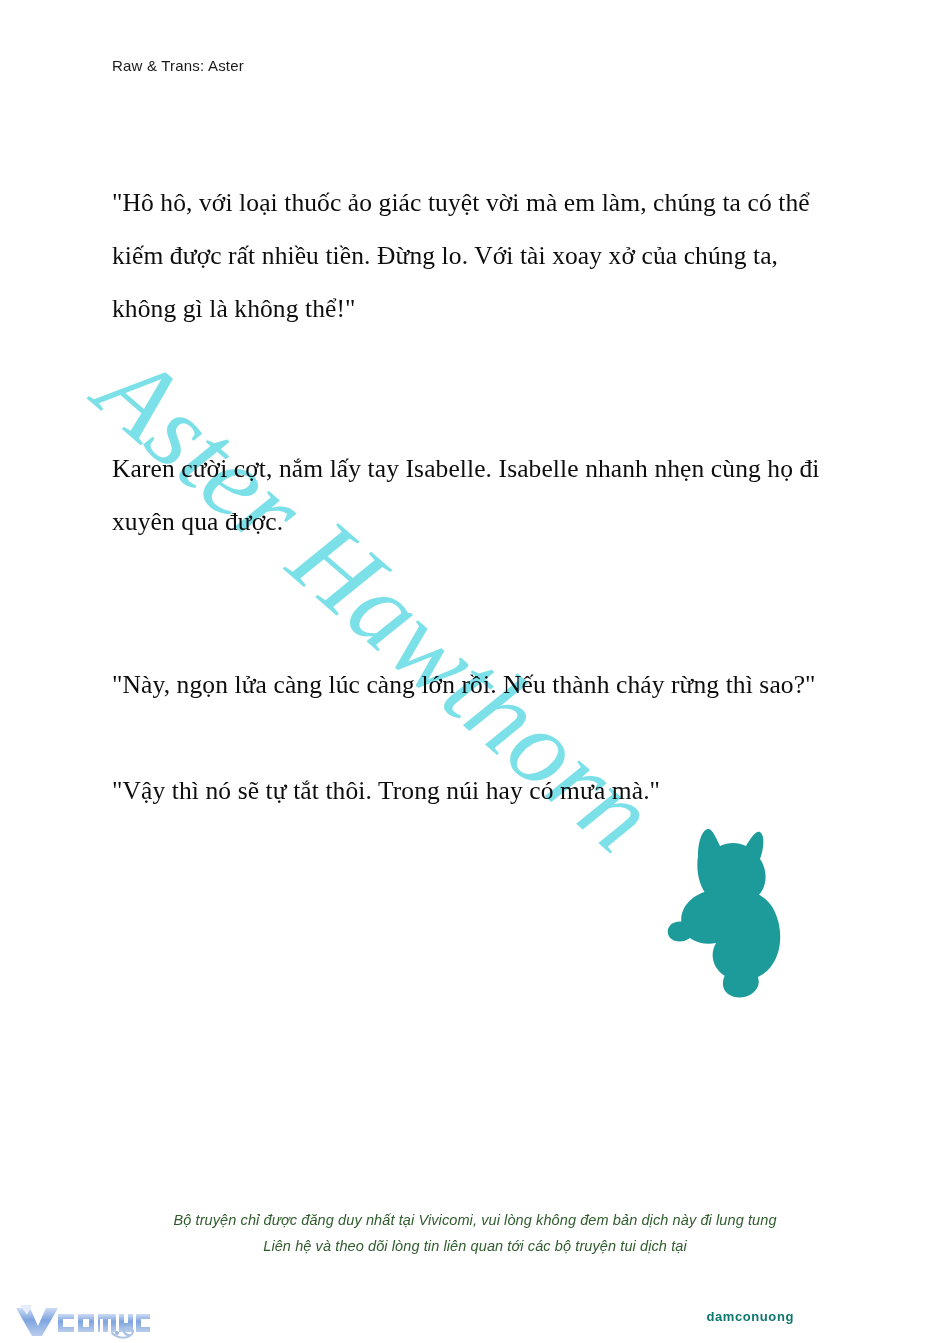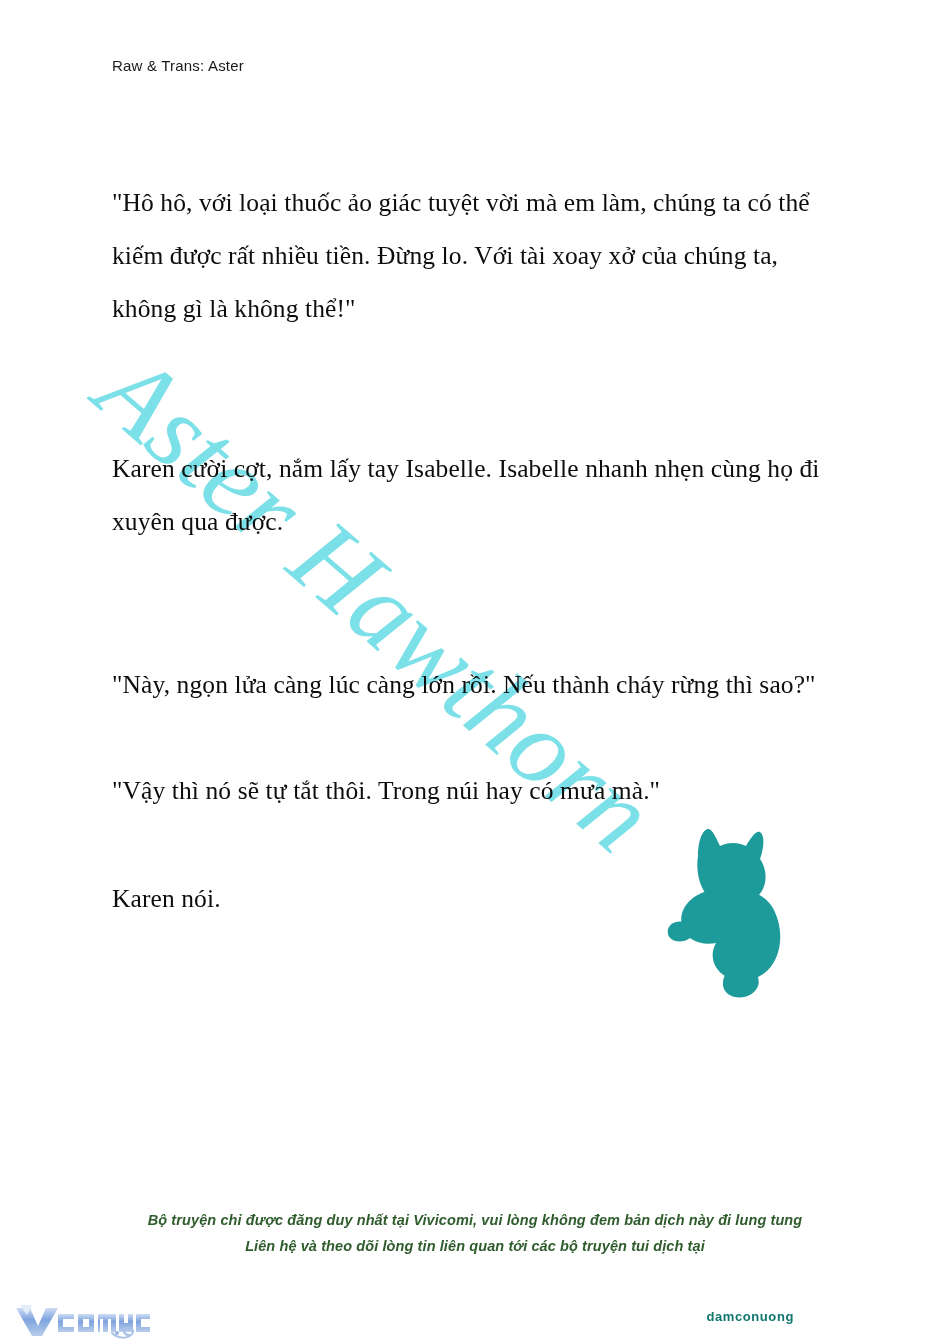--- a/index.html
+++ b/index.html
@@ -91,21 +91,21 @@
     left: 0;
     top: 1207px;
     width: 950px;
     text-align: center;
     z-index: 3;
   }
 
   .footer-line {
     font-family: "Liberation Sans", "DejaVu Sans", sans-serif;
     font-style: italic;
-    font-weight: bold;
+    font-weight: normal;
     font-size: 14.5px;
     line-height: 26px;
     color: #2f5c2c;
     letter-spacing: 0.1px;
   }
 
   
   #bottom-bar {
     position: absolute;
     left: 0;
@@ -180,21 +180,20 @@
   <div id="body-text">
     <p class="para">"Hô hô, với loại thuốc ảo giác tuyệt vời mà em làm, chúng ta có thể kiếm được rất nhiều tiền. Đừng lo. Với tài xoay xở của chúng ta, không gì là không thể!"</p>
     <div class="gap-1"></div>
     <p class="para">Karen cười cợt, nắm lấy tay Isabelle. Isabelle nhanh nhẹn cùng họ đi xuyên qua được.</p>
     <div class="gap-2"></div>
     <div class="gap-3"></div>
     <p class="para">"Này, ngọn lửa càng lúc càng lớn rồi. Nếu thành cháy rừng thì sao?"</p>
     <div class="gap-4"></div>
     <p class="para">"Vậy thì nó sẽ tự tắt thôi. Trong núi hay có mưa mà."</p>
     <div class="gap-5"></div>
-    <p class="para">Karen nói.</p>
   </div>
 
   <div id="footer-notice">
     <div class="footer-line">Bộ truyện chỉ được đăng duy nhất tại Vivicomi, vui lòng không đem bản dịch này đi lung tung</div>
     <div class="footer-line">Liên hệ và theo dõi lòng tin liên quan tới các bộ truyện tui dịch tại</div>
   </div>
 
   <div id="bottom-bar"></div>
 
   <div id="vcomycs-logo">

